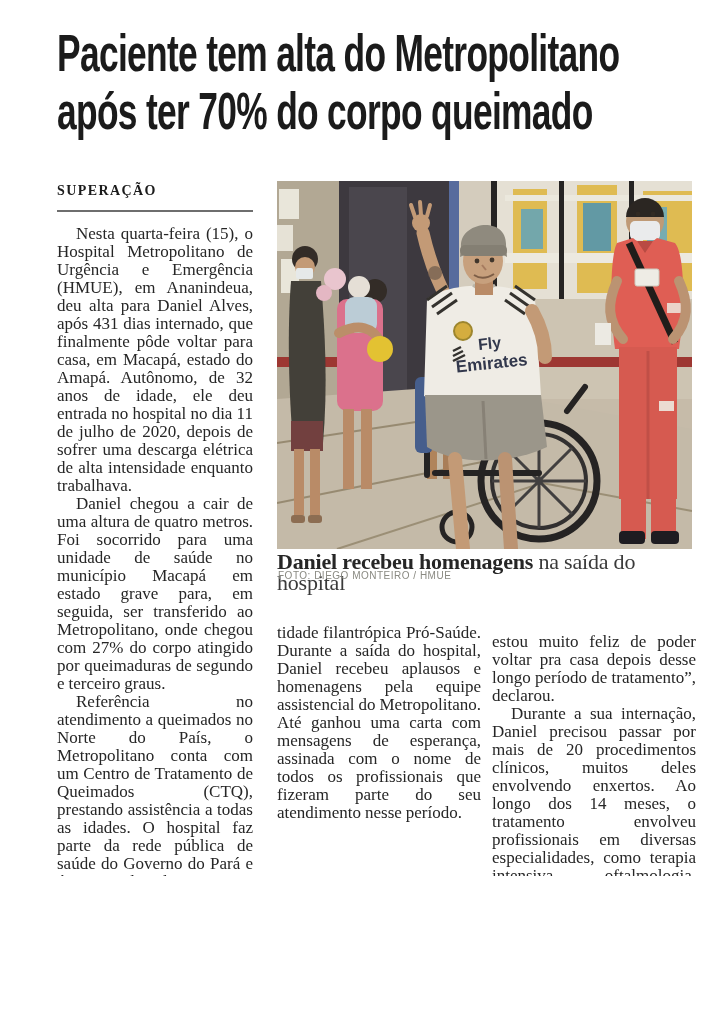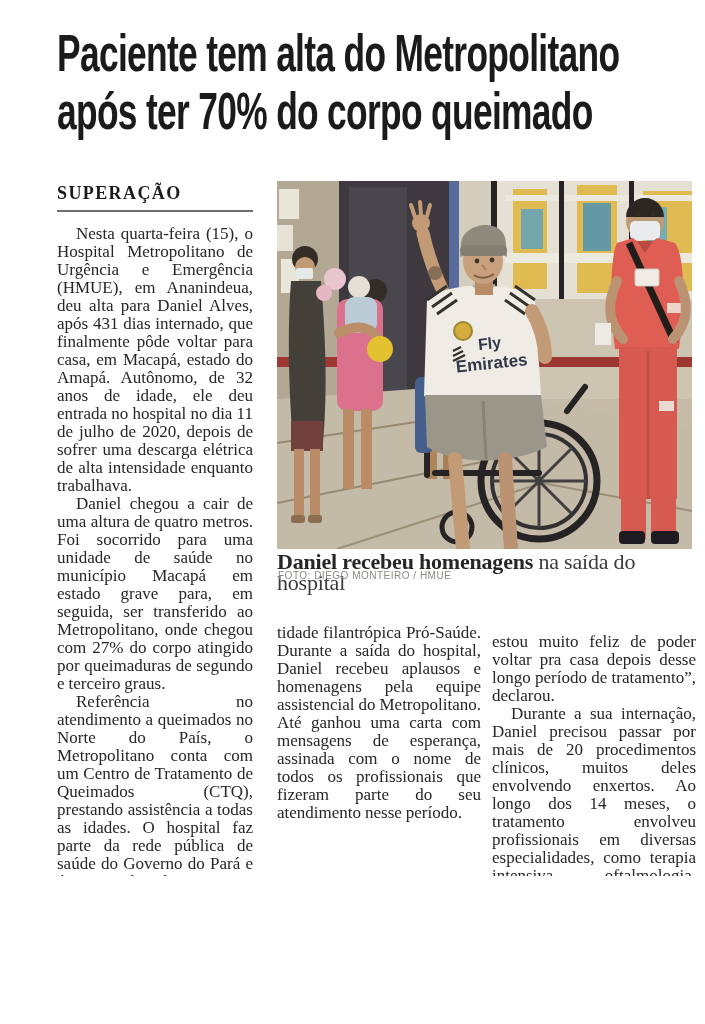--- a/index.html
+++ b/index.html
@@ -9,21 +9,21 @@
     font-family:"Liberation Serif",serif;
   }
   
   .headline{position:absolute;left:57px;top:24px;color:var(--ink_headline,#1b1b1b);
     font-family:"Liberation Sans",sans-serif;font-weight:bold;}
   .hl-line{display:block;height:58px;}
   .hl-line>span{display:inline-block;transform:scaleX(.68);transform-origin:0 50%;
     white-space:nowrap;font-size:52px;line-height:58px;letter-spacing:-1px;}
   
   .kicker{position:absolute;left:57px;top:183px;font-family:"Liberation Serif",serif;
-    font-weight:bold;font-size:18px;letter-spacing:1.4px;color:var(--ink_headline,#141414);}
+    font-weight:bold;font-size:14px;letter-spacing:1.4px;color:var(--ink_headline,#141414);}
   .kicker-rule{position:absolute;left:57px;top:210px;width:196px;height:2px;
     background:var(--rule,#6e6e6e);}
   
   .body-col{position:absolute;font-size:17px;line-height:18px;color:var(--ink_body,#262626);
     text-align:justify;hyphens:auto;-webkit-hyphens:auto;word-spacing:-0.3px;overflow:hidden;}
   .body-col p{margin:0;text-indent:19px;}
   .col-left{left:57px;top:225px;width:196px;height:790px;}
   .col-middle{left:277px;top:624px;width:204px;height:382px;}
   .col-right{left:492px;top:633px;width:204px;height:382px;}
   .col-cont p:first-child{text-indent:0;}

